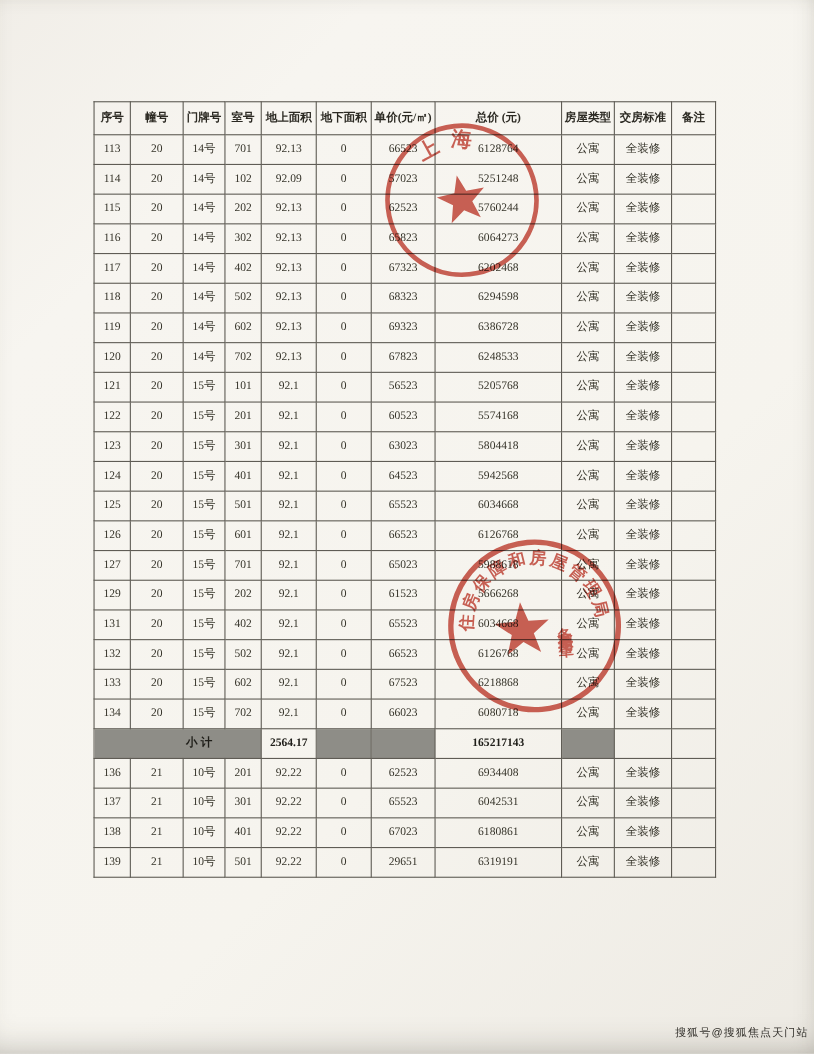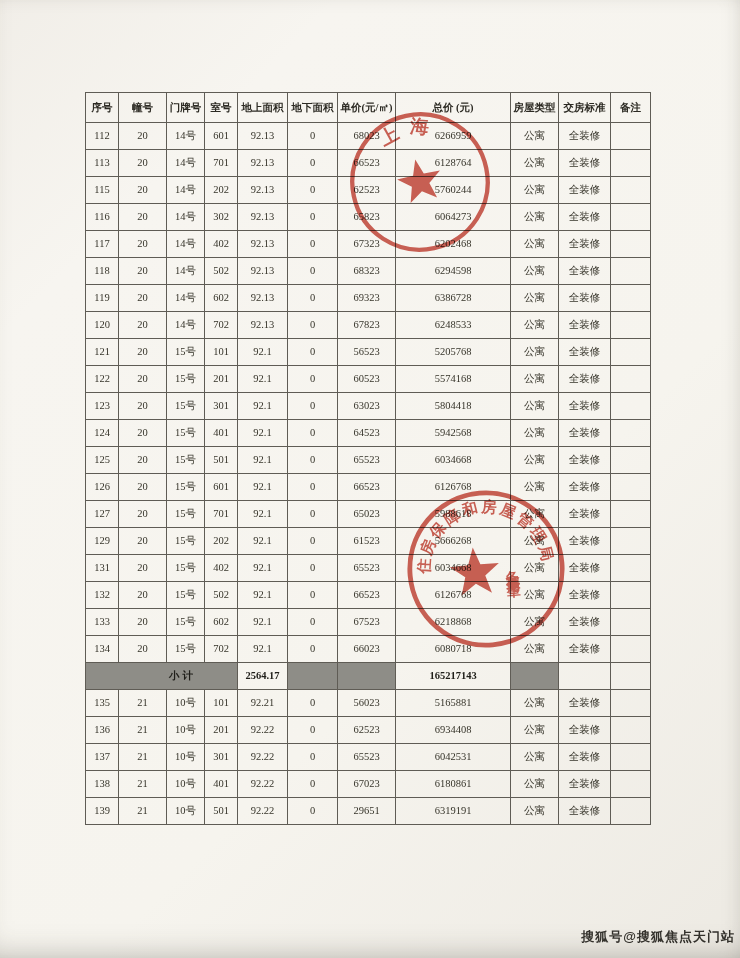--- a/index.html
+++ b/index.html
@@ -35,21 +35,21 @@
   #stamp1 { left:348px; top:110px; width:144px; height:144px; transform:rotate(-12deg); }
   #stamp2 { left:405px; top:488px; width:162px; height:162px; transform:rotate(-5deg); }
   .stamp-inner {
     position:absolute; top:50%; left:60%; transform:translateY(-50%);
     writing-mode:vertical-rl; font-size:14px; font-weight:bold;
     letter-spacing:3px; font-family:"Liberation Serif", serif;
   }
 
   .watermark {
     position:absolute; right:5px; bottom:12px;
-    font-family:"Liberation Sans", sans-serif; font-size:13px; font-weight:bold;
+    font-family:"Liberation Sans", sans-serif; font-size:10px; font-weight:normal;
     color:#33312c; letter-spacing:1px;
   }
 </style>
 </head>
 <body>
 
 <div class="page">
 
   <table class="price-table">
     <colgroup>
@@ -75,41 +75,41 @@
         <th>地下面积</th>
         <th>单价(元/㎡)</th>
         <th>总价 (元)</th>
         <th>房屋类型</th>
         <th>交房标准</th>
         <th>备注</th>
       </tr>
     </thead>
     <tbody>
         <tr>
-          <td>112</td>
-          <td>20</td>
-          <td>14号</td>
-          <td>601</td>
-          <td>92.13</td>
-          <td>0</td>
-          <td>68023</td>
-          <td>6266959</td>
-          <td>公寓</td>
-          <td>全装修</td>
-          <td></td>
-        </tr>
-        <tr>
           <td>113</td>
           <td>20</td>
           <td>14号</td>
           <td>701</td>
           <td>92.13</td>
           <td>0</td>
           <td>66523</td>
           <td>6128764</td>
+          <td>公寓</td>
+          <td>全装修</td>
+          <td></td>
+        </tr>
+        <tr>
+          <td>114</td>
+          <td>20</td>
+          <td>14号</td>
+          <td>102</td>
+          <td>92.09</td>
+          <td>0</td>
+          <td>57023</td>
+          <td>5251248</td>
           <td>公寓</td>
           <td>全装修</td>
           <td></td>
         </tr>
         <tr>
           <td>115</td>
           <td>20</td>
           <td>14号</td>
           <td>202</td>
           <td>92.13</td>
@@ -349,33 +349,20 @@
         <td class="gray"></td>
         <td class="gray"></td>
         <td>165217143</td>
         <td class="gray"></td>
         <td></td>
         <td></td>
       </tr>
     </tbody>
     <tbody>
         <tr>
-          <td>135</td>
-          <td>21</td>
-          <td>10号</td>
-          <td>101</td>
-          <td>92.21</td>
-          <td>0</td>
-          <td>56023</td>
-          <td>5165881</td>
-          <td>公寓</td>
-          <td>全装修</td>
-          <td></td>
-        </tr>
-        <tr>
           <td>136</td>
           <td>21</td>
           <td>10号</td>
           <td>201</td>
           <td>92.22</td>
           <td>0</td>
           <td>62523</td>
           <td>6934408</td>
           <td>公寓</td>
           <td>全装修</td>

